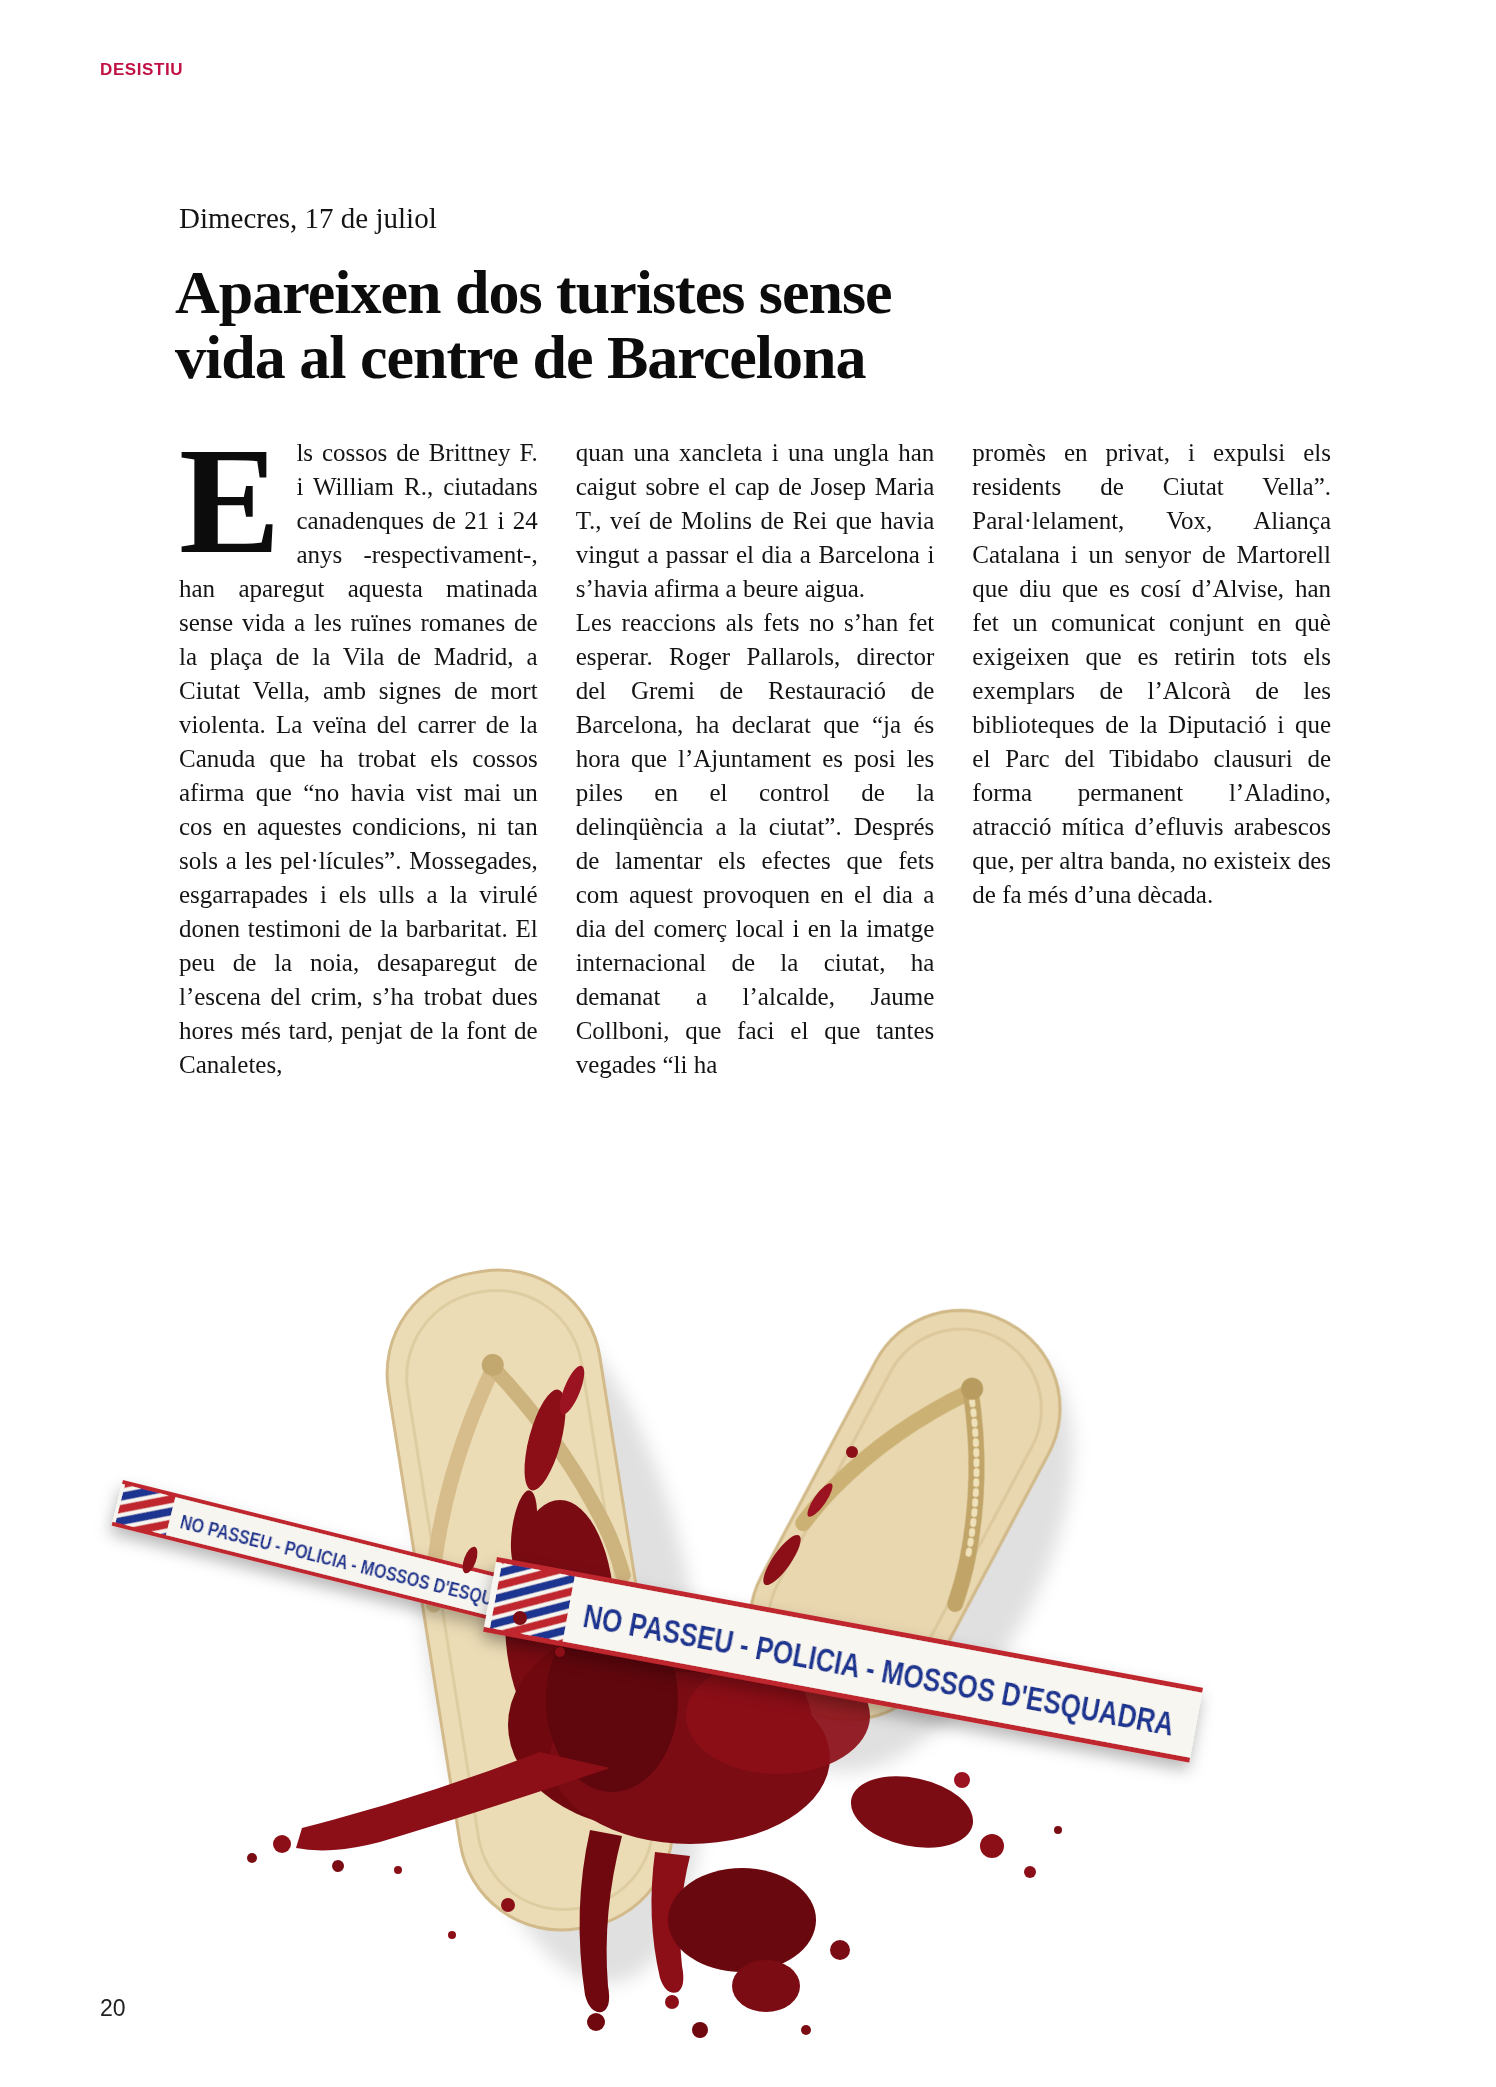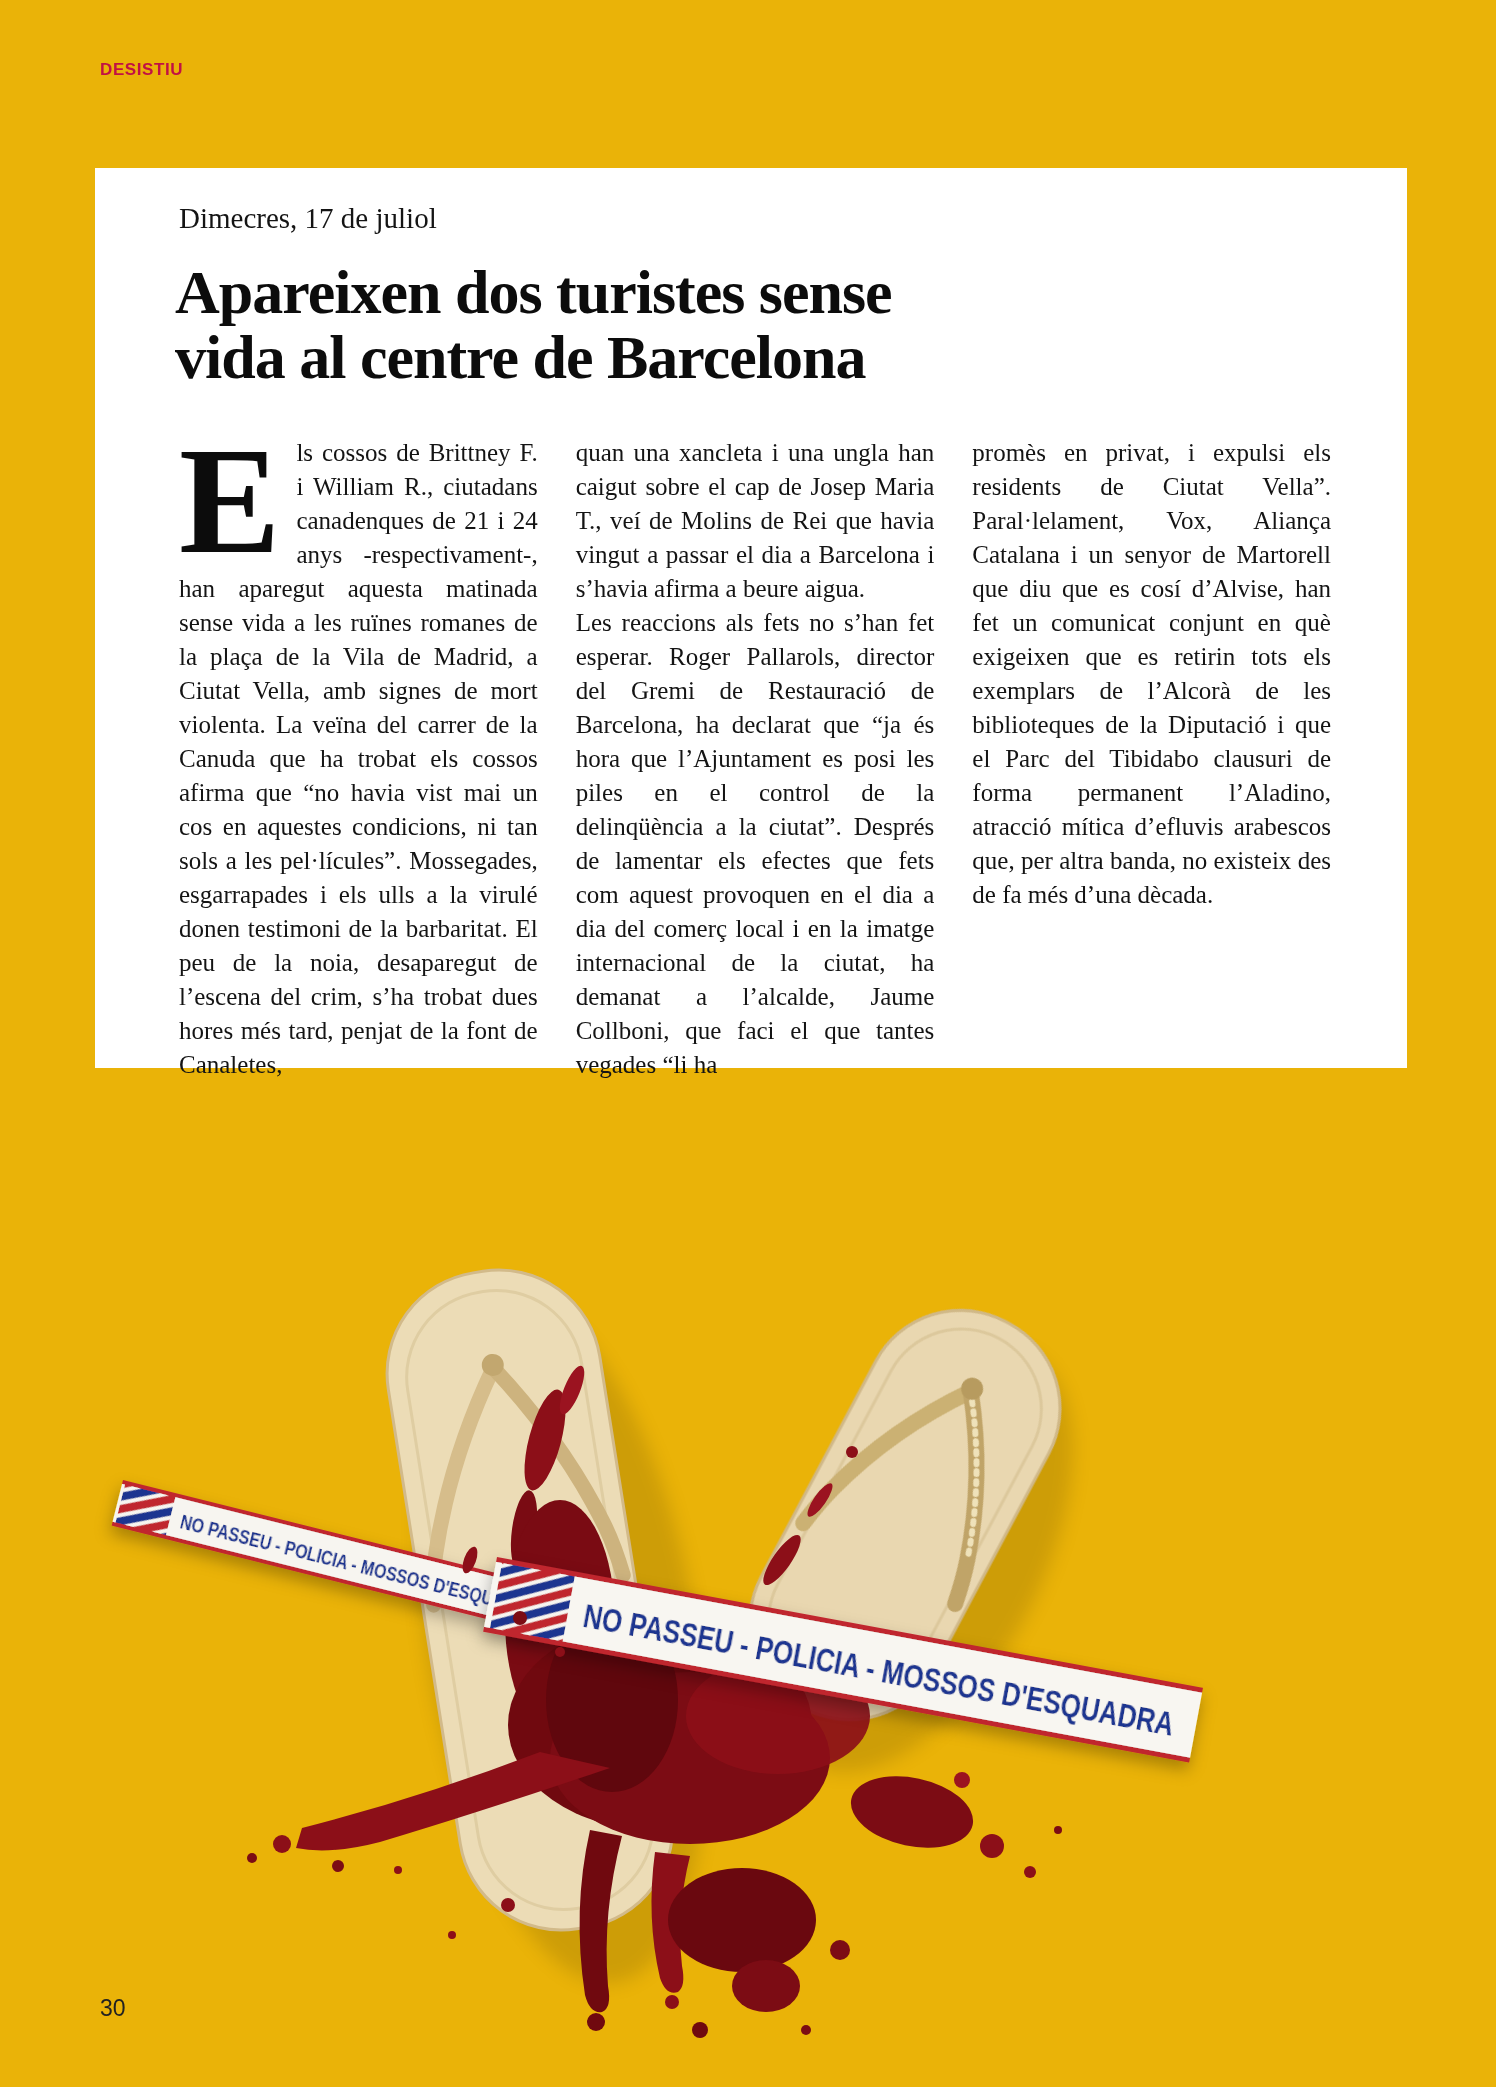--- a/index.html
+++ b/index.html
@@ -1,19 +1,19 @@
 <!DOCTYPE html>
 <html><head>
 <meta charset="utf-8">
 <style>
   * { margin:0; padding:0; box-sizing:border-box; }
   body { font-family:"Liberation Serif", serif; background:#888; }
   .page {
     position:relative; width:1496px; height:2087px;
-    background:#eab308; overflow:hidden; margin:0 auto;
+    background:#ffffff; overflow:hidden; margin:0 auto;
   }
   .section-label {
     position:absolute; left:100px; top:60px;
     font-family:"Liberation Sans", sans-serif; font-weight:bold;
     font-size:17px; letter-spacing:0.6px; color:#c11144;
   }
   .article-box {
     position:absolute; left:95px; top:168px; width:1312px; height:900px;
     background:#ffffff;
   }
@@ -161,15 +161,15 @@
       <text x="96" y="53" font-family="Liberation Sans, sans-serif" font-weight="bold" font-size="33" fill="#1e3690" textLength="600" lengthAdjust="spacingAndGlyphs">NO PASSEU - POLICIA - MOSSOS D'ESQUADRA</text>
     </g>
 
     <g>
       <circle cx="520" cy="1618" r="7" fill="#7c0c14"></circle>
       <circle cx="560" cy="1652" r="5" fill="#8c0f18"></circle>
       <ellipse cx="470" cy="1560" rx="6" ry="14" transform="rotate(20 470 1560)" fill="#8c0f18"></ellipse>
     </g>
   </svg>
 
-  <div class="page-number">30</div>
+  <div class="page-number">20</div>
 
 </div>
 
 </body></html>

